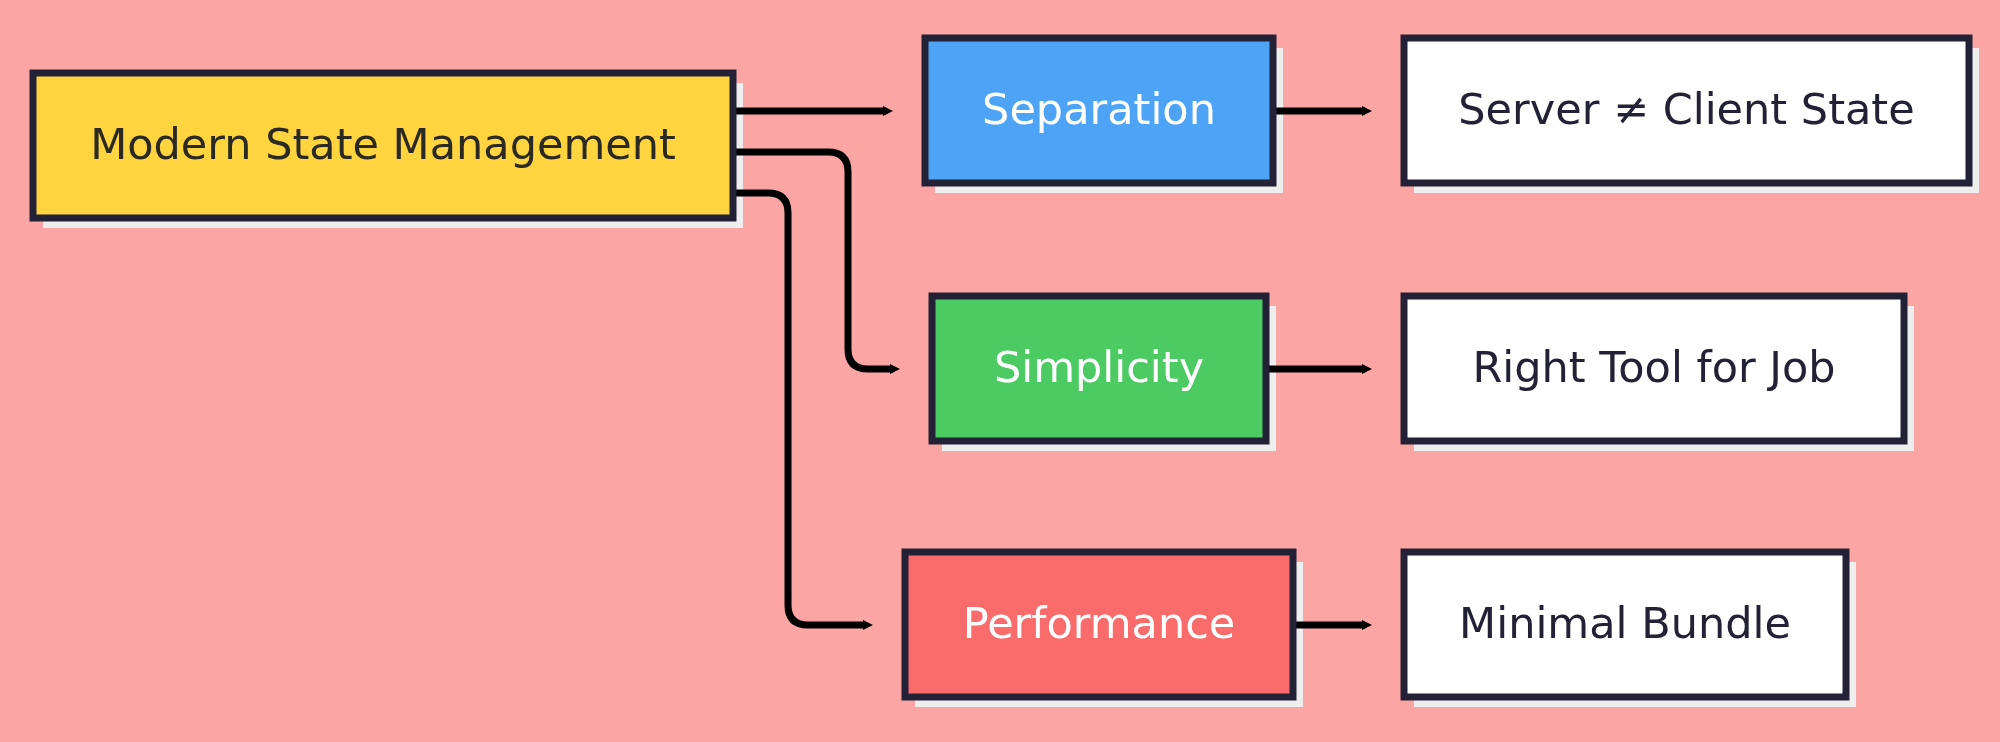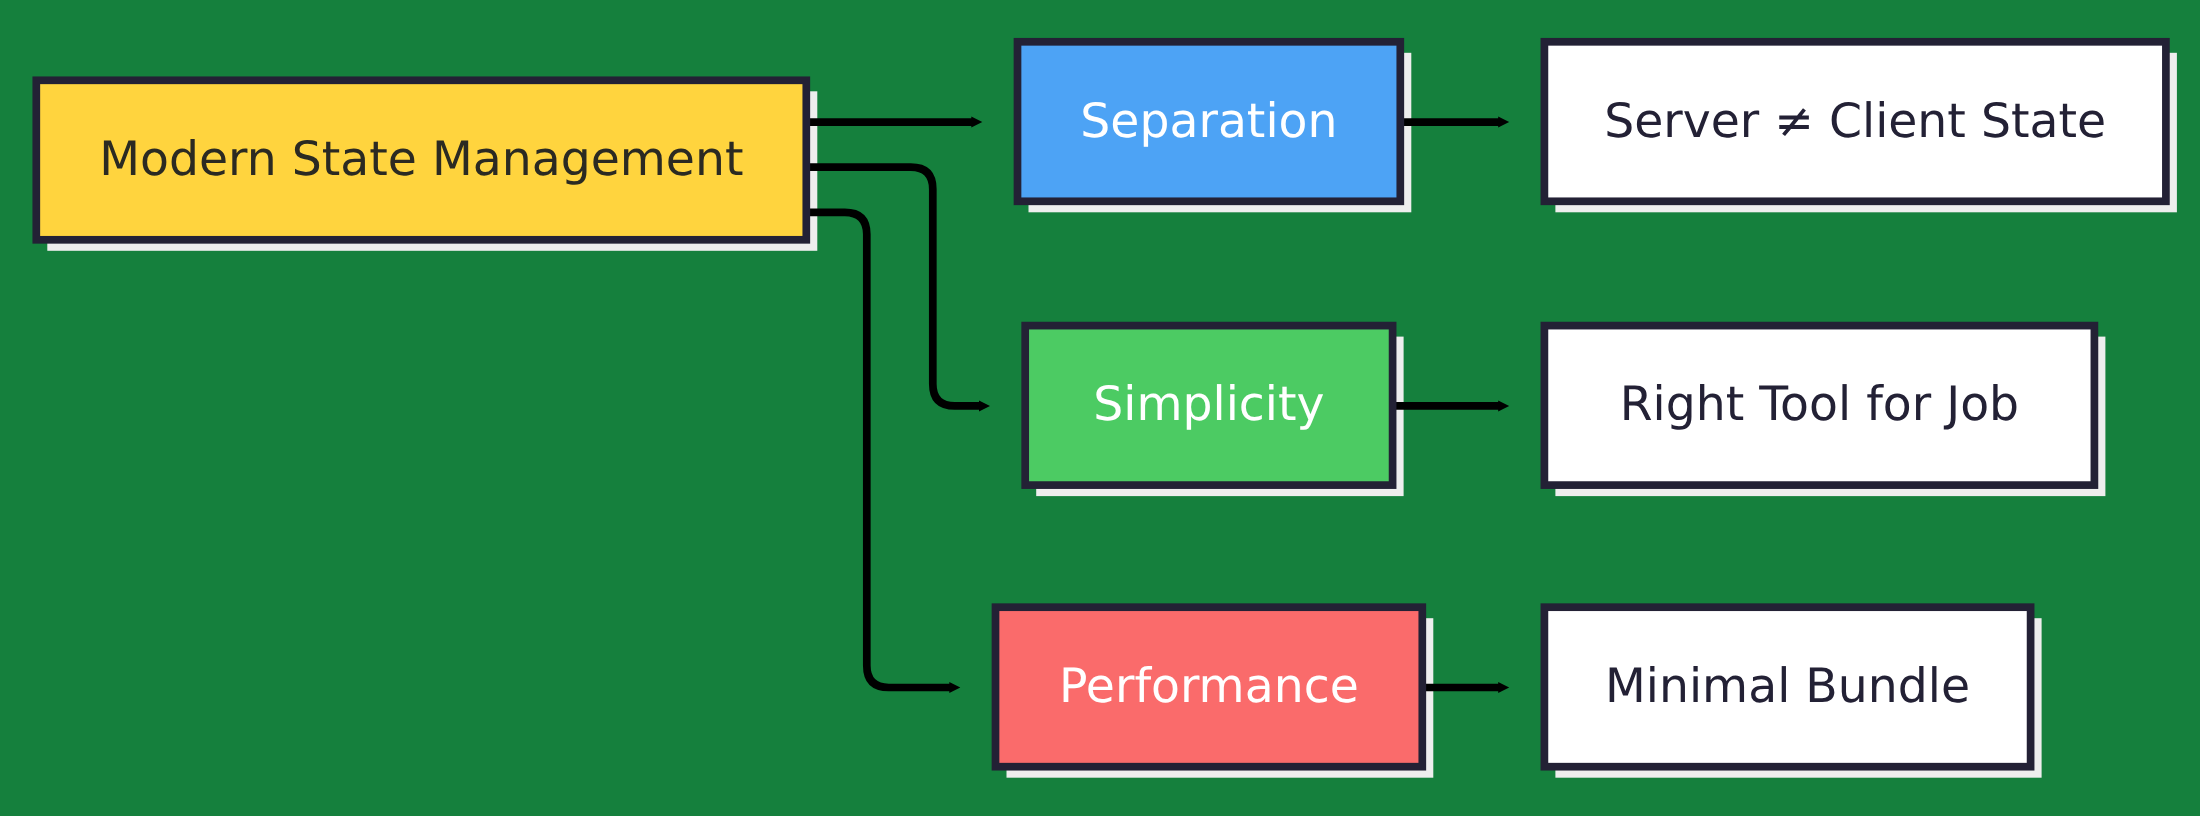--- a/index.html
+++ b/index.html
@@ -10,21 +10,21 @@
   body {
     width: 2000px;
     height: 742px;
     font-family: "DejaVu Sans", sans-serif;
     overflow: hidden;
   }
   #diagram-root {
     position: relative;
     width: 2000px;
     height: 742px;
-    background: #15803d;
+    background: #fca5a5;
   }
   svg.canvas {
     position: absolute;
     inset: 0;
     width: 2000px;
     height: 742px;
     display: block;
   }
   .node-label {
     font-family: "DejaVu Sans", sans-serif;

